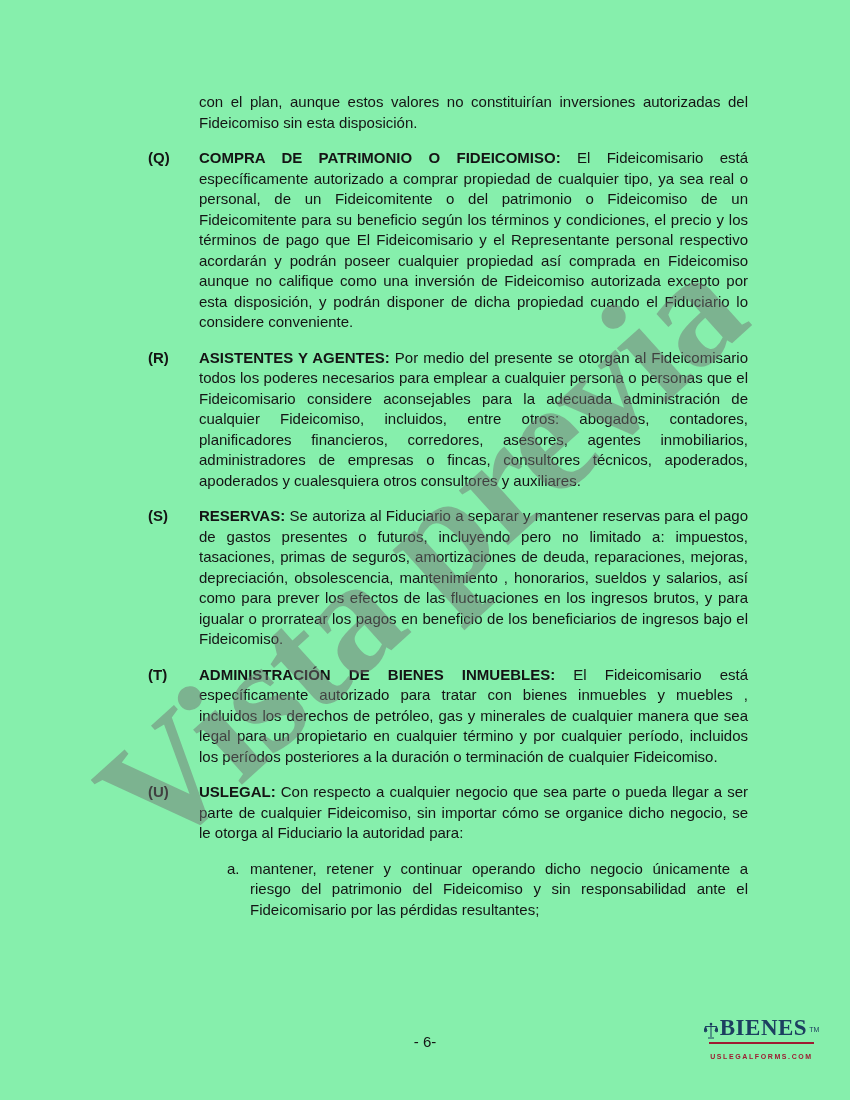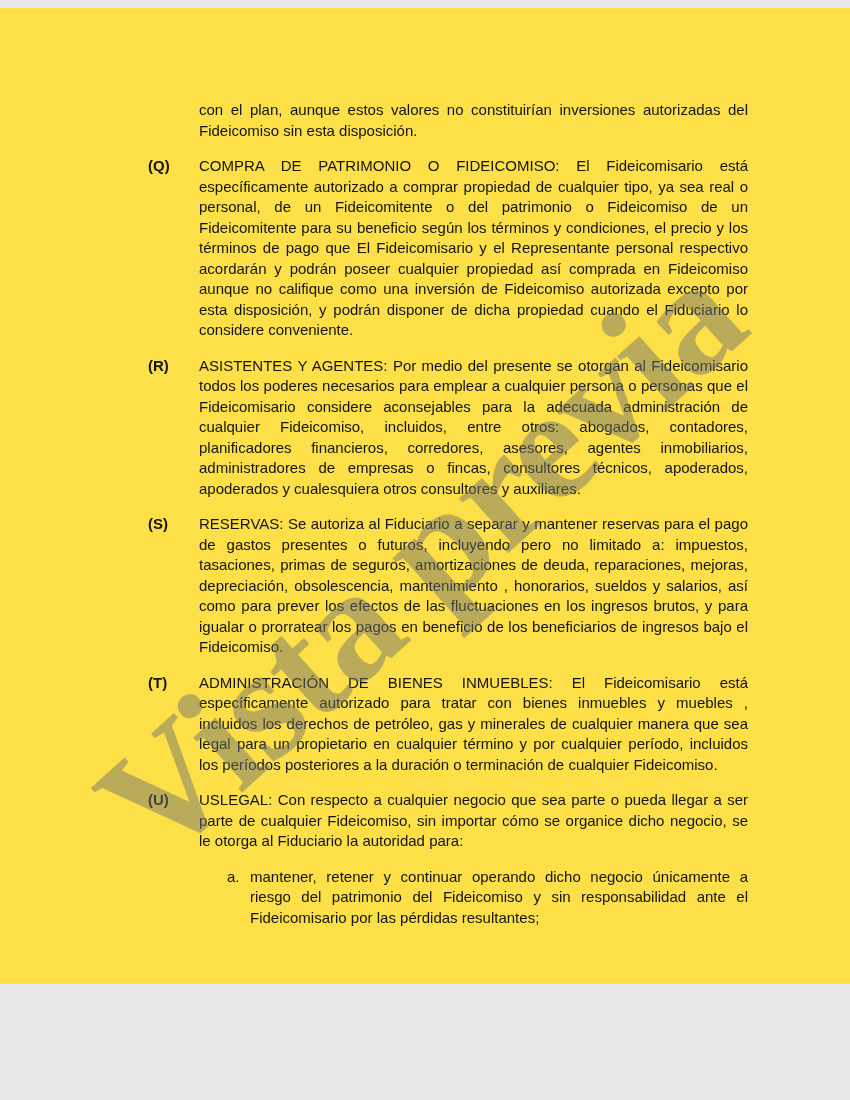--- a/index.html
+++ b/index.html
@@ -1,23 +1,23 @@
 <!DOCTYPE html>
 <html><head>
 <meta charset="utf-8">
 <style>
   * { box-sizing: border-box; }
   html, body { margin: 0; padding: 0; }
   body { background: #e8e8e8; }
   .page {
     position: relative;
     width: 850px;
-    height: 976px;
-    margin: 8px auto;
-    background: #fde047;
+    height: 1100px;
+    margin: 0 auto;
+    background: #86efac;
     overflow: hidden;
     font-family: "Liberation Sans", sans-serif;
     font-size: 15px;
     line-height: 20.5px;
     color: #141414;
   }
   .content {
     position: absolute;
     left: 148px;
     top: 92px;
@@ -34,21 +34,21 @@
   .sec-label {
     flex: none;
     width: 51px;
     font-weight: bold;
   }
   .sec-text {
     flex: 1;
     margin: 0;
     text-align: justify;
   }
-  .sec-title { font-weight: normal; }
+  .sec-title { font-weight: bold; }
   .list-item {
     display: flex;
     margin: 0 0 15px 79px;
   }
   .list-marker {
     flex: none;
     width: 23px;
   }
   .list-text {
     flex: 1;
@@ -171,20 +171,20 @@
           <g stroke="#1c3f60" stroke-width="1" fill="none">
             <line x1="7" y1="2" x2="7" y2="15"></line>
             <line x1="1.5" y1="4.5" x2="12.5" y2="4.5"></line>
             <path d="M1.5 4.5 L0 9 A1.8 1.8 0 0 0 3 9 Z" fill="#1c3f60"></path>
             <path d="M12.5 4.5 L11 9 A1.8 1.8 0 0 0 14 9 Z" fill="#1c3f60"></path>
             <line x1="4" y1="16" x2="10" y2="16"></line>
           </g>
           <circle cx="7" cy="2" r="1.3" fill="#1c3f60"></circle>
         </svg>
       </span>
-      <span class="logo-text">RESERVAS</span>
+      <span class="logo-text">BIENES</span>
       <span class="logo-tm">TM</span>
     </div>
     <div class="logo-rule"></div>
     <div class="logo-tagline">USLEGALFORMS.COM</div>
   </div>
 
 </div>
 
 </body></html>

